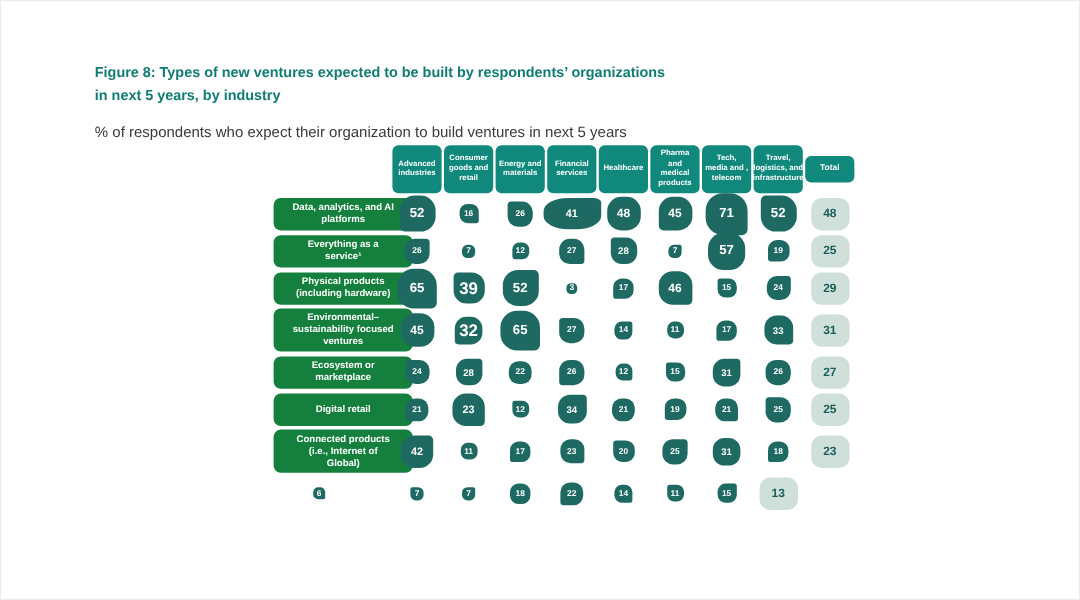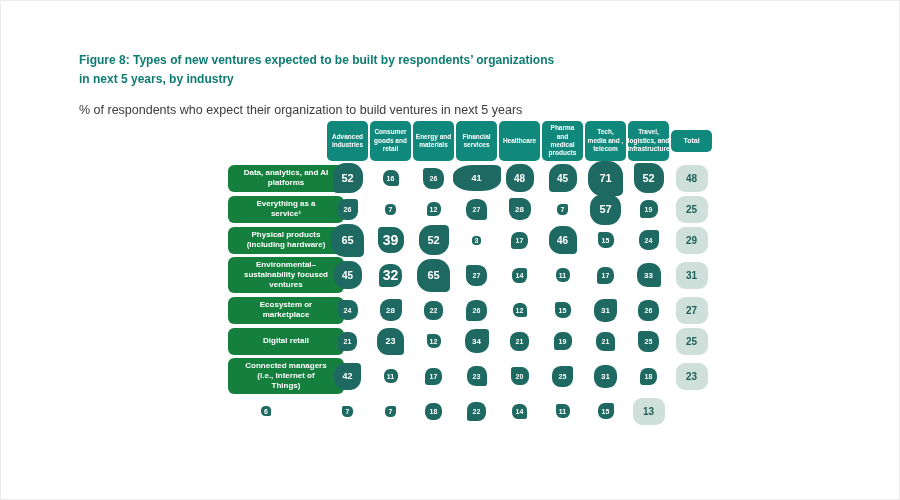--- a/index.html
+++ b/index.html
@@ -205,21 +205,21 @@
       <div class="cell">
         <div class="blob" style="width: 18px; height: 18px; border-radius: 42% 42% 42% 14%; font-size: 7px;">19</div>
       </div>
       <div class="cell">
         <div class="blob" style="width: 19px; height: 19px; border-radius: 42% 42% 14%; font-size: 7px;">21</div>
       </div>
       <div class="cell">
         <div class="blob" style="width: 21px; height: 21px; border-radius: 14% 42% 42%; font-size: 7px;">25</div>
       </div>
       <div class="total-cell">25</div>
-      <div class="row-label">Connected managers (i.e., Internet of Things)</div>
+      <div class="row-label">Connected products (i.e., Internet of Global)</div>
       <div class="cell">
         <div class="blob" style="width: 27px; height: 27px; border-radius: 42% 14% 42% 42%; font-size: 9px;">42</div>
       </div>
       <div class="cell">
         <div class="blob" style="width: 14px; height: 14px; border-radius: 42%; font-size: 7px;">11</div>
       </div>
       <div class="cell">
         <div class="blob" style="width: 17px; height: 17px; border-radius: 42% 42% 42% 14%; font-size: 7px;">17</div>
       </div>
       <div class="cell">

